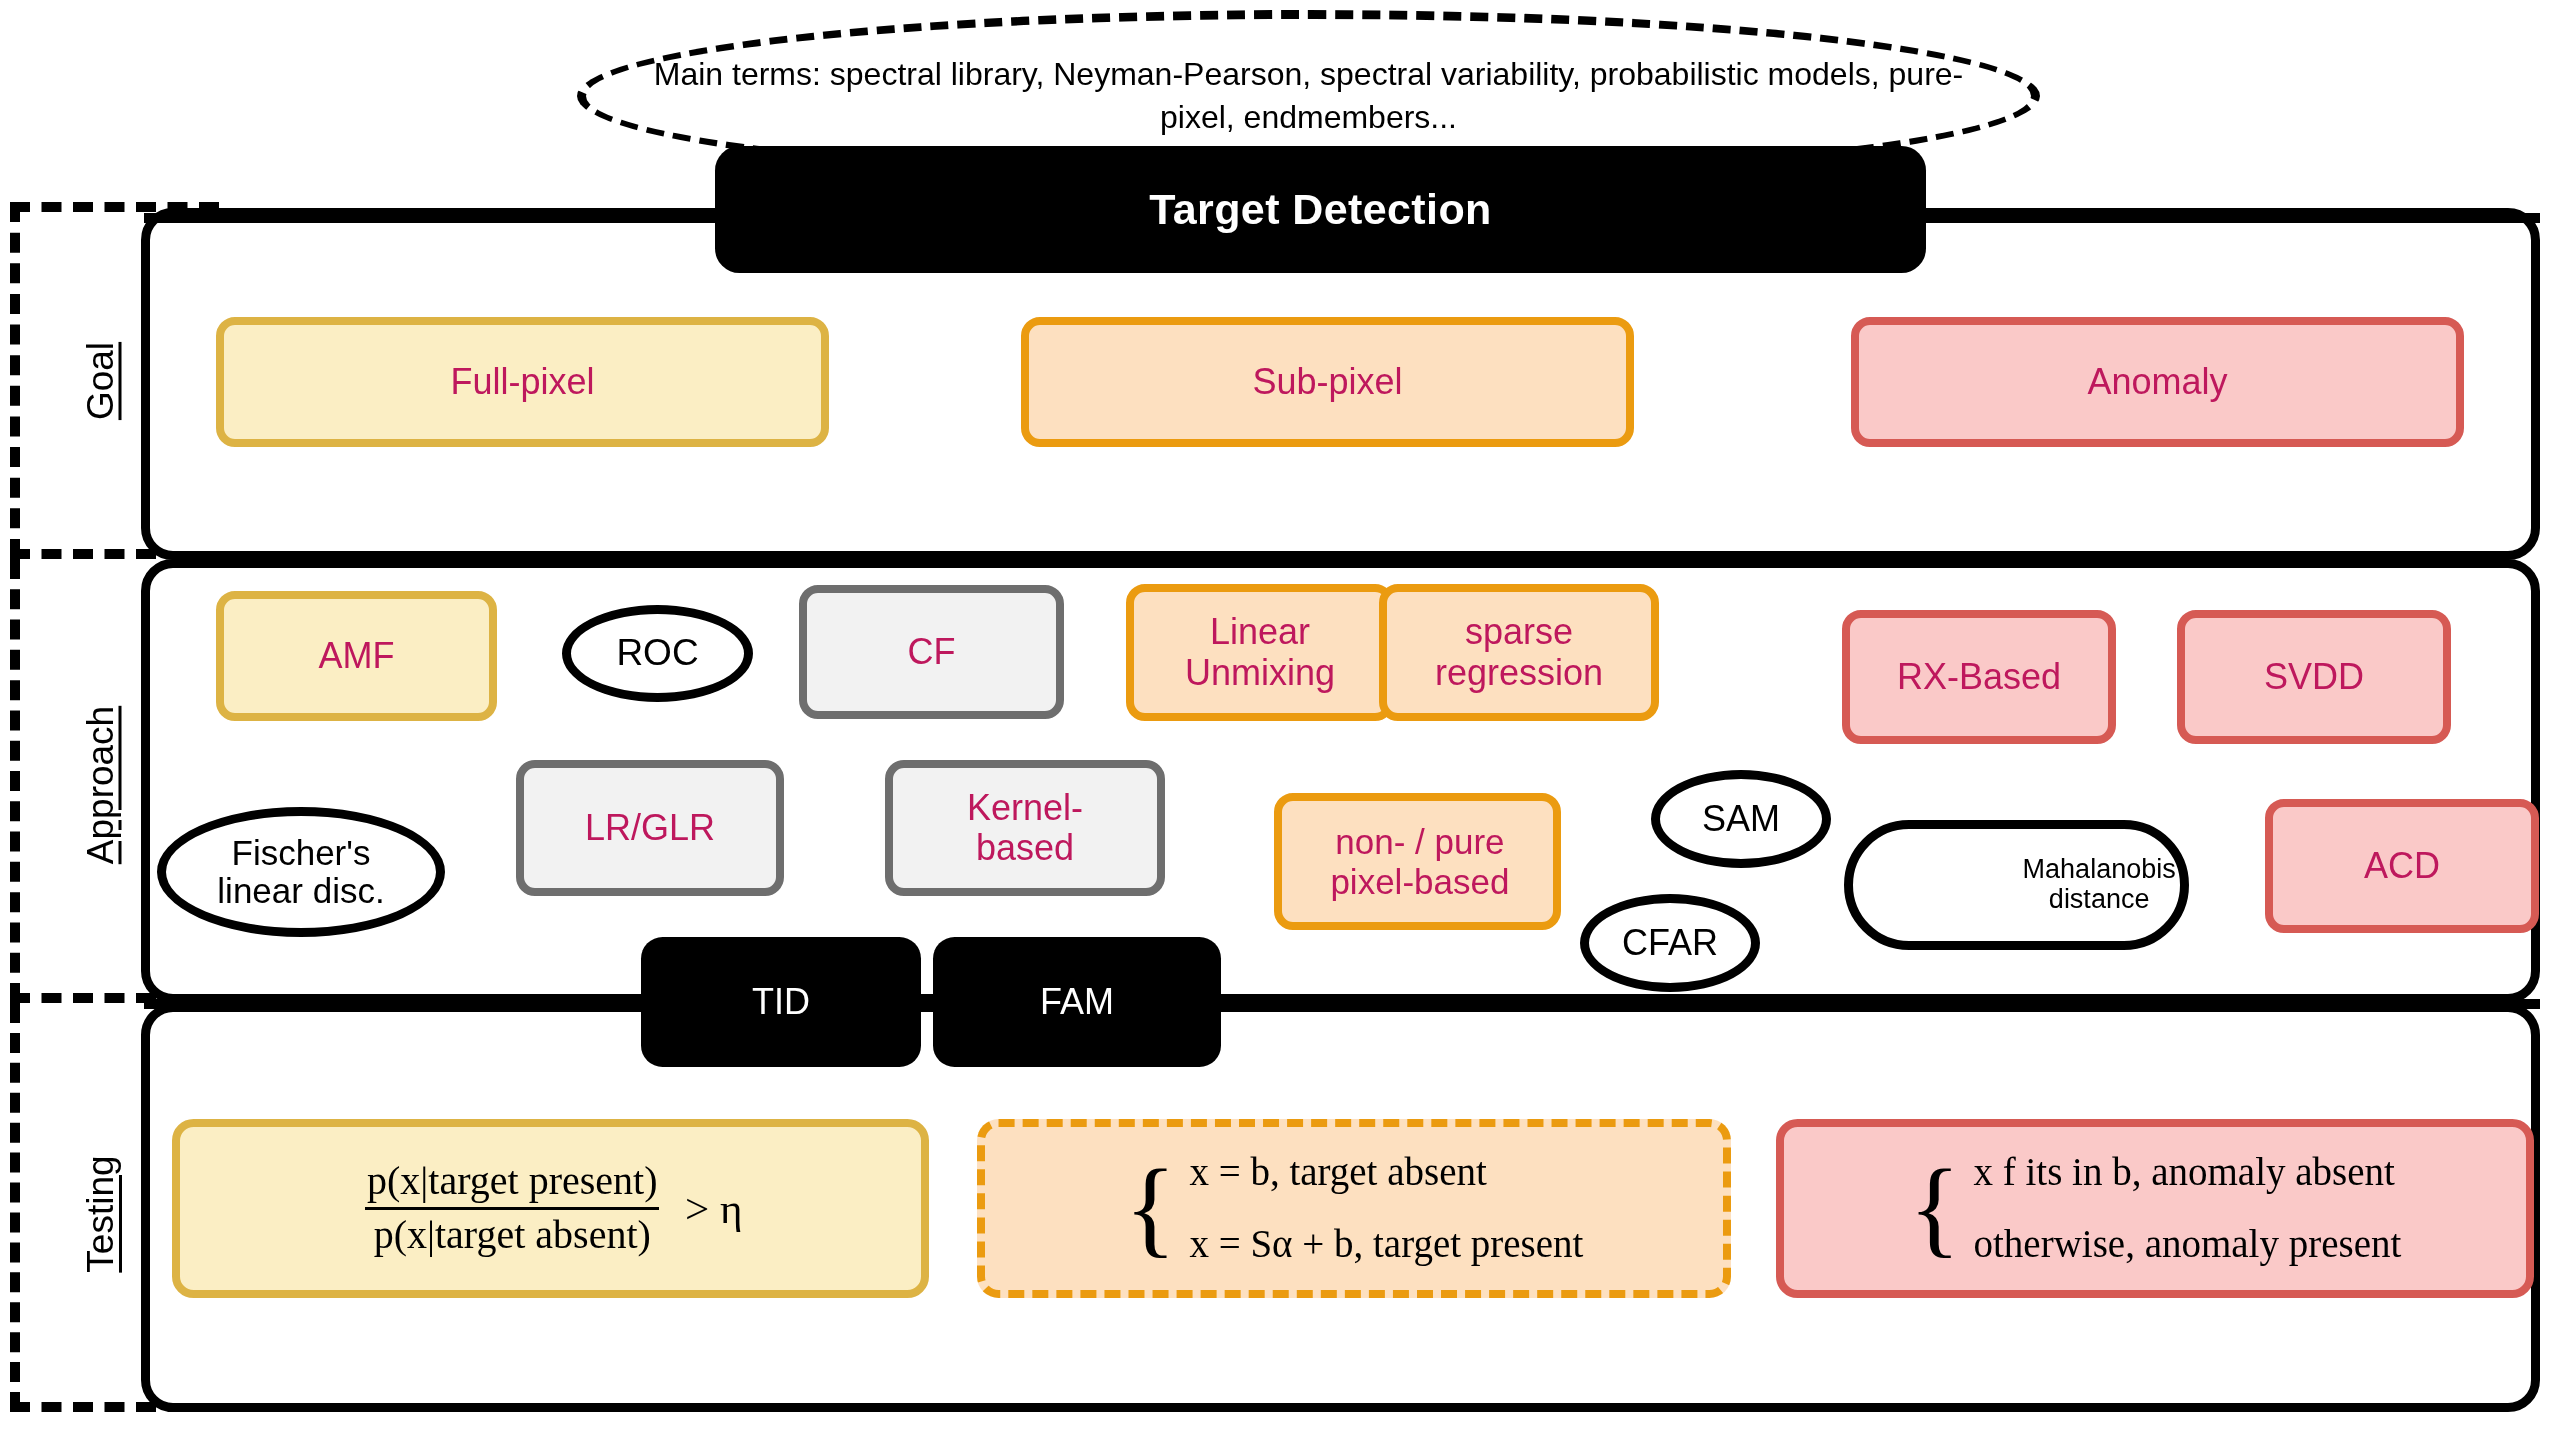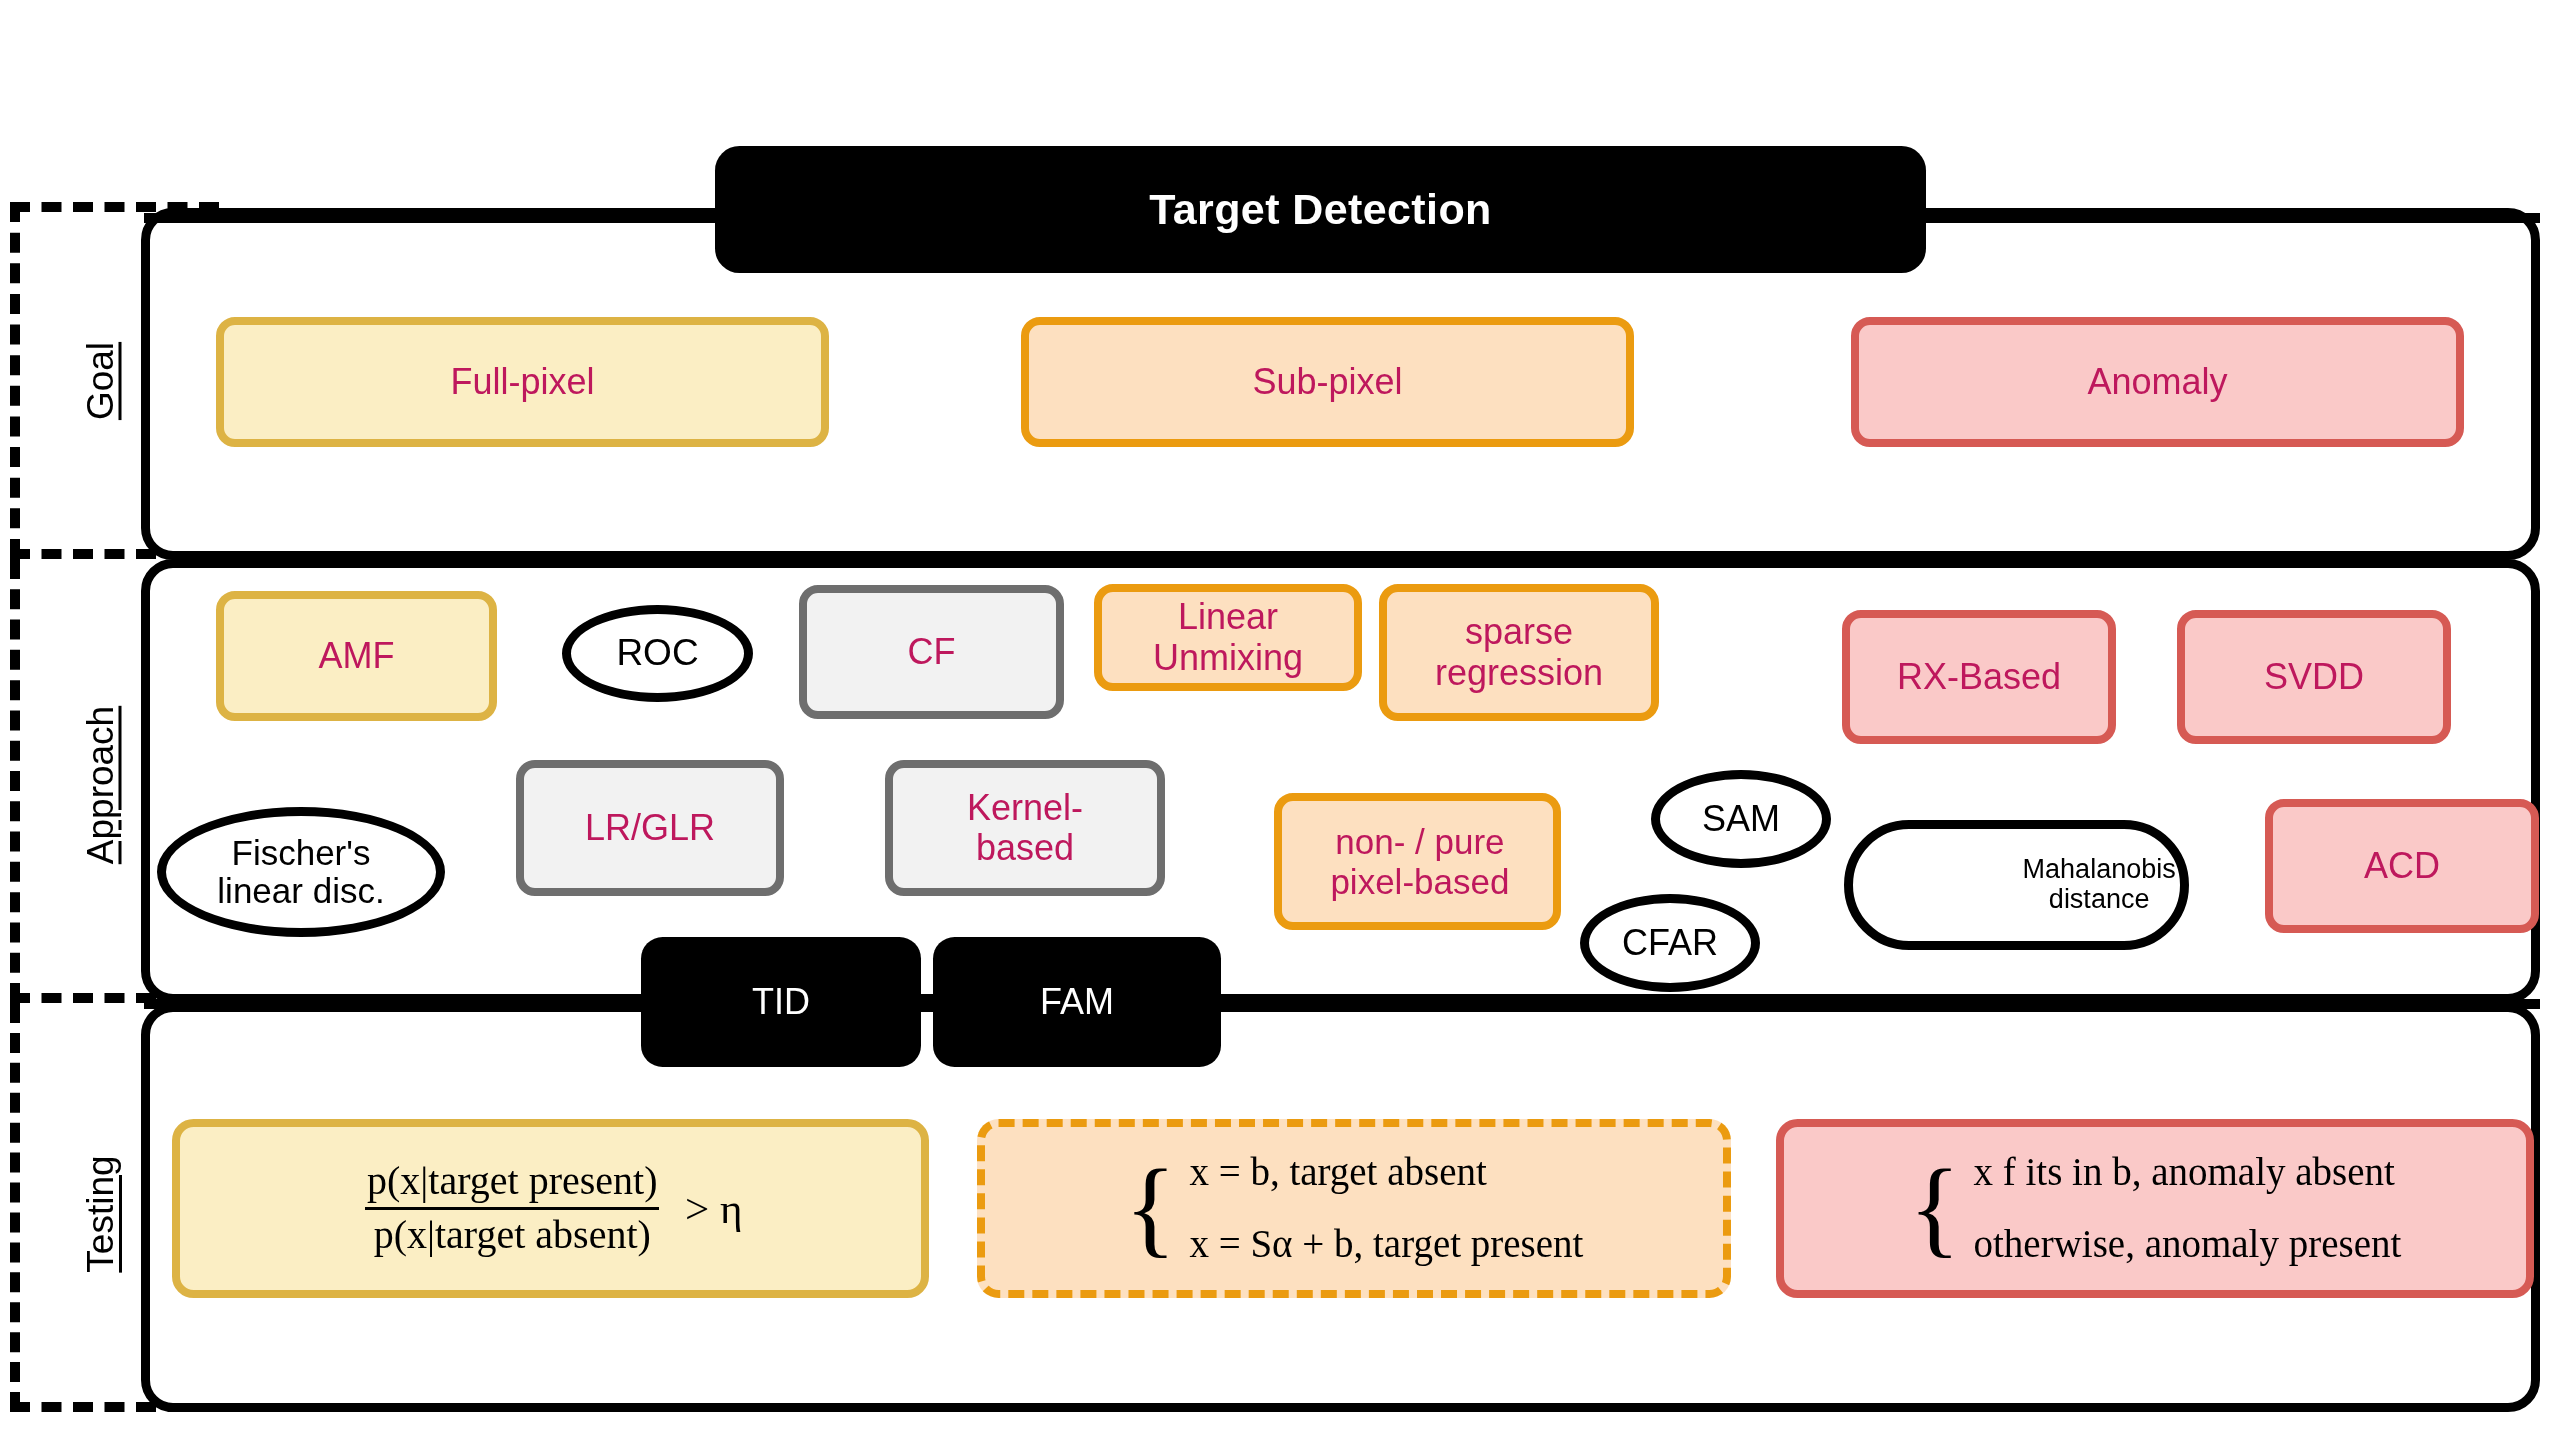--- a/index.html
+++ b/index.html
@@ -126,20 +126,23 @@
   <div class="rail" style="left:10px;top:1003px;width:209px;height:409px;border-top:0;"></div>
 
   <div class="panel" style="left:141px;top:208px;width:2399px;height:352px;"></div>
   <div class="panel" style="left:141px;top:559px;width:2399px;height:444px;"></div>
   <div class="panel" style="left:141px;top:1003px;width:2399px;height:409px;"></div>
 
   <div class="rowlabel" style="left:43px;top:360px;width:115px;text-align:center;">Goal</div>
   <div class="rowlabel" style="left:14.4px;top:764px;width:173px;text-align:center;">Approach</div>
   <div class="rowlabel" style="left:29px;top:1193px;width:144px;text-align:center;">Testing</div>
 
+  <div class="bubble" style="left:577px;top:10px;width:1463px;height:172px;">
+    <span>Main terms: spectral library, Neyman-Pearson, spectral variability, probabilistic models, pure-pixel, endmembers...</span>
+  </div>
 
   <div class="stub" style="left:144px;top:213px;width:591px;height:10px;"></div>
   <div class="stub" style="left:1910px;top:213px;width:630px;height:10px;"></div>
   <div class="titlebar" style="left:715px;top:146px;width:1211px;height:127px;">
     <span>Target Detection</span>
   </div>
 
   <div class="node yellow" style="left:216px;top:317px;width:613px;height:130px;">
     <span>Full-pixel</span>
   </div>
@@ -155,21 +158,21 @@
   </div>
 
   <div class="pill" style="left:562px;top:605px;width:191px;height:97px;font-size:37px;">
     <span>ROC</span>
   </div>
 
   <div class="node grey" style="left:799px;top:585px;width:265px;height:134px;">
     <span>CF</span>
   </div>
 
-  <div class="node orange multiline" style="left:1094px;top:584px;width:268px;height:107px;white-space:pre-line;">
+  <div class="node orange multiline" style="left:1126px;top:584px;width:268px;height:137px;white-space:pre-line;">
     <span>Linear
 Unmixing</span>
   </div>
 
   <div class="node orange multiline" style="left:1379px;top:584px;width:280px;height:137px;white-space:pre-line;">
     <span>sparse
 regression</span>
   </div>
 
   <div class="node red" style="left:1842px;top:610px;width:274px;height:134px;">

